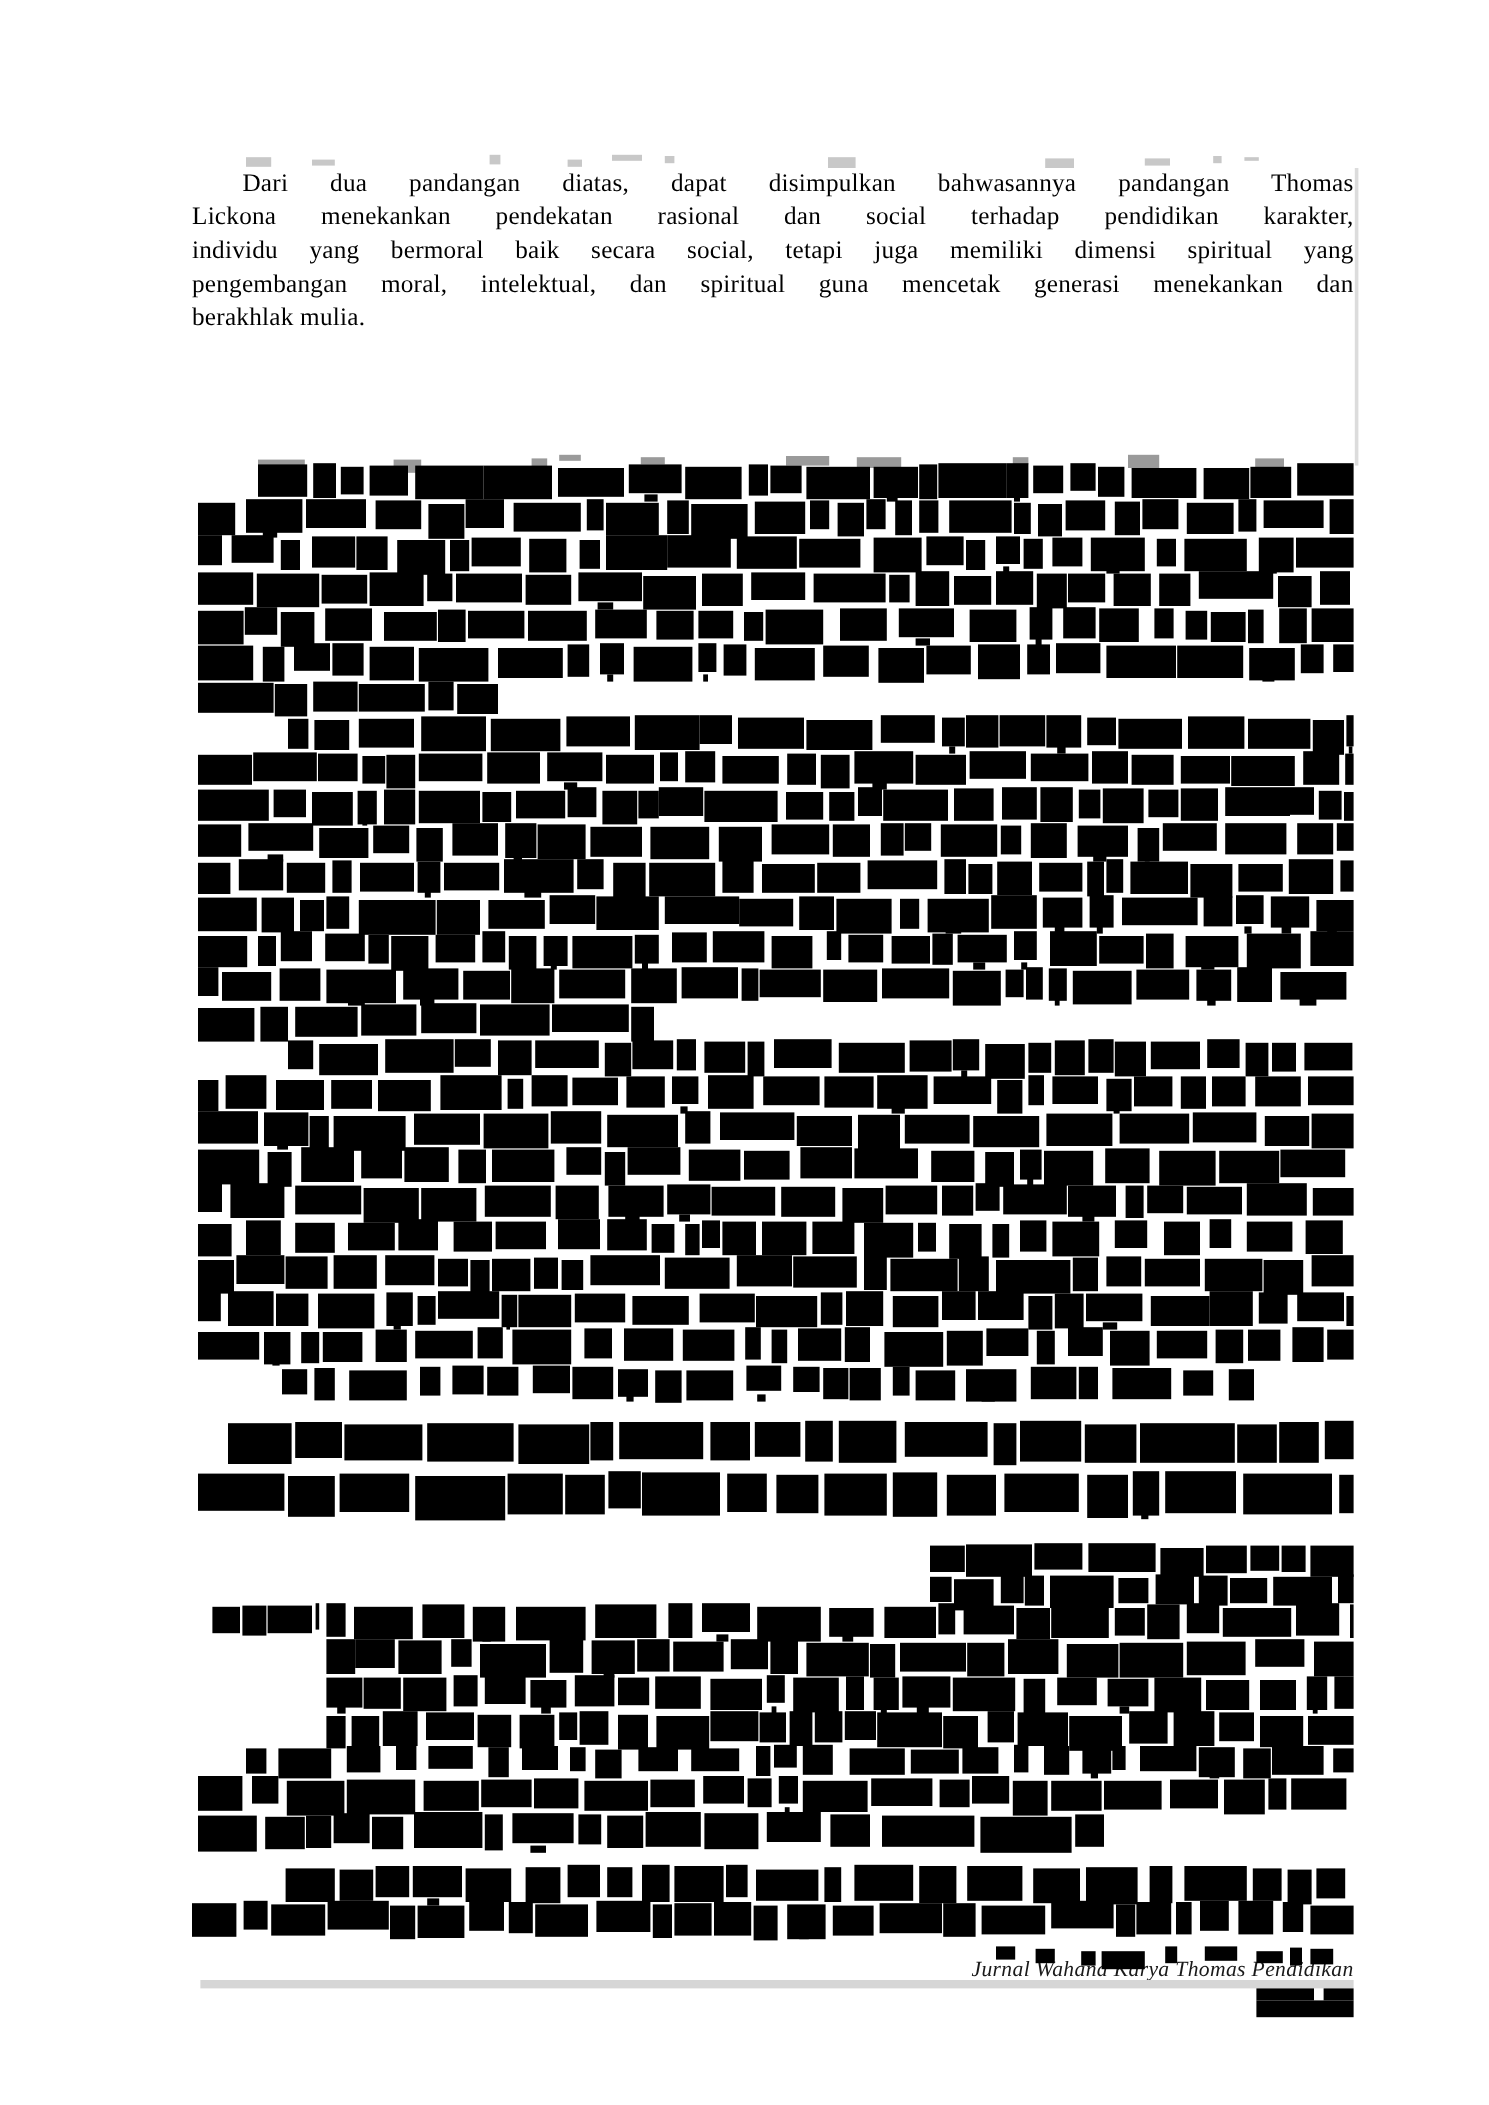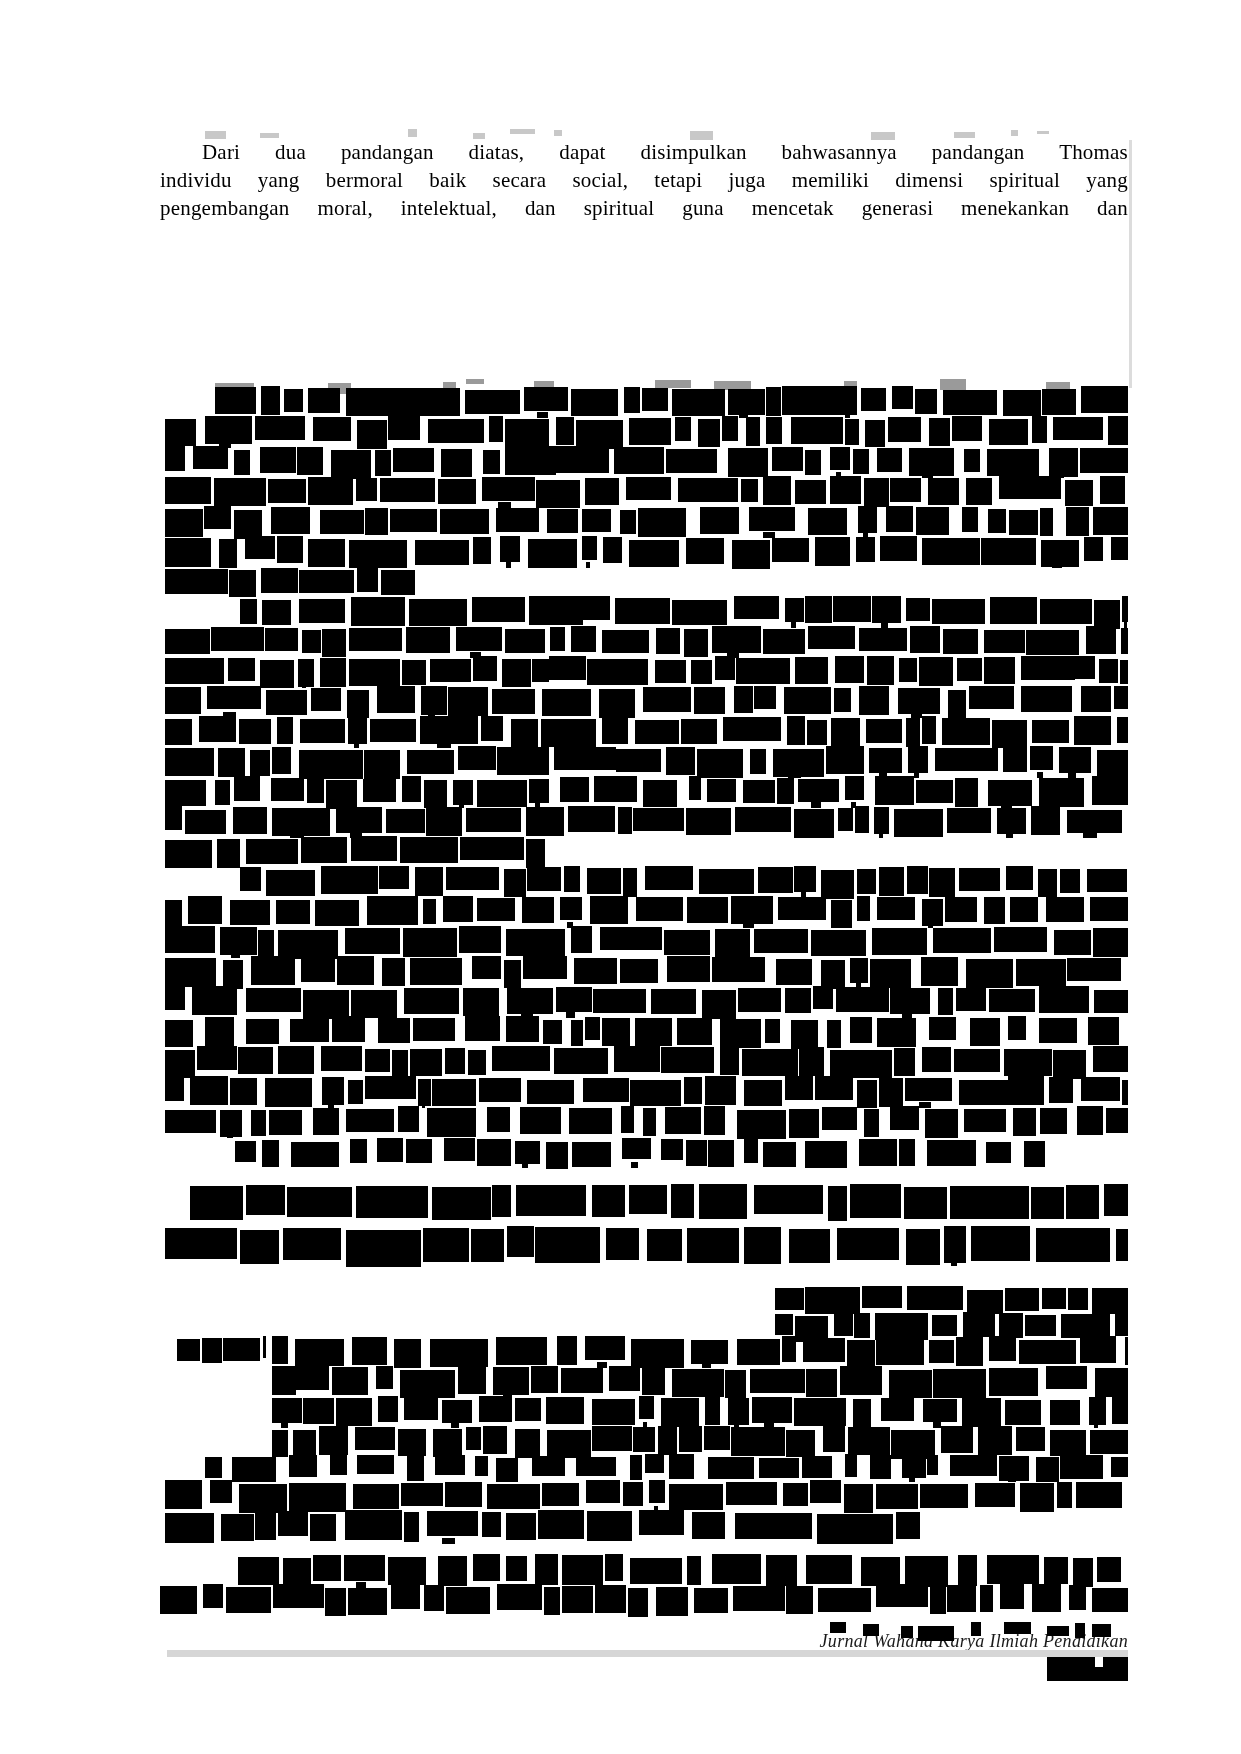--- a/index.html
+++ b/index.html
@@ -28,25 +28,27 @@
 </style>
 </head>
 <body>
 
 <div class="page">
 
   <div class="scan-vline"></div>
 
   <div class="para">
     <div class="pline first">Dari dua pandangan diatas, dapat disimpulkan bahwasannya pandangan Thomas</div>
+    <div class="pline">Lickona menekankan pendekatan rasional dan social terhadap pendidikan karakter,</div>
     <div class="pline">individu yang bermoral baik secara social, tetapi juga memiliki dimensi spiritual yang</div>
     <div class="pline">pengembangan moral, intelektual, dan spiritual guna mencetak generasi menekankan dan</div>
+    <div class="pline last">berakhlak mulia.</div>
   </div>
 
-  <div class="jtitle">Jurnal Wahana Karya Ilmiah Pendidikan</div>
+  <div class="jtitle">Jurnal Wahana Karya Thomas Pendidikan</div>
   <div class="footer-rule"></div>
 
   <div class="redacted-region" id="redacted">
       <div class="rb" style="left: 205px; top: 131px; width: 21px; height: 8px; background: rgb(200, 200, 200);"></div>
       <div class="rb" style="left: 260px; top: 133px; width: 19px; height: 5px; background: rgb(200, 200, 200);"></div>
       <div class="rb" style="left: 408px; top: 129px; width: 9px; height: 8px; background: rgb(200, 200, 200);"></div>
       <div class="rb" style="left: 473px; top: 133px; width: 12px; height: 6px; background: rgb(200, 200, 200);"></div>
       <div class="rb" style="left: 510px; top: 129px; width: 25px; height: 5px; background: rgb(200, 200, 200);"></div>
       <div class="rb" style="left: 554px; top: 130px; width: 8px; height: 6px; background: rgb(200, 200, 200);"></div>
       <div class="rb" style="left: 690px; top: 131px; width: 23px; height: 9px; background: rgb(200, 200, 200);"></div>

